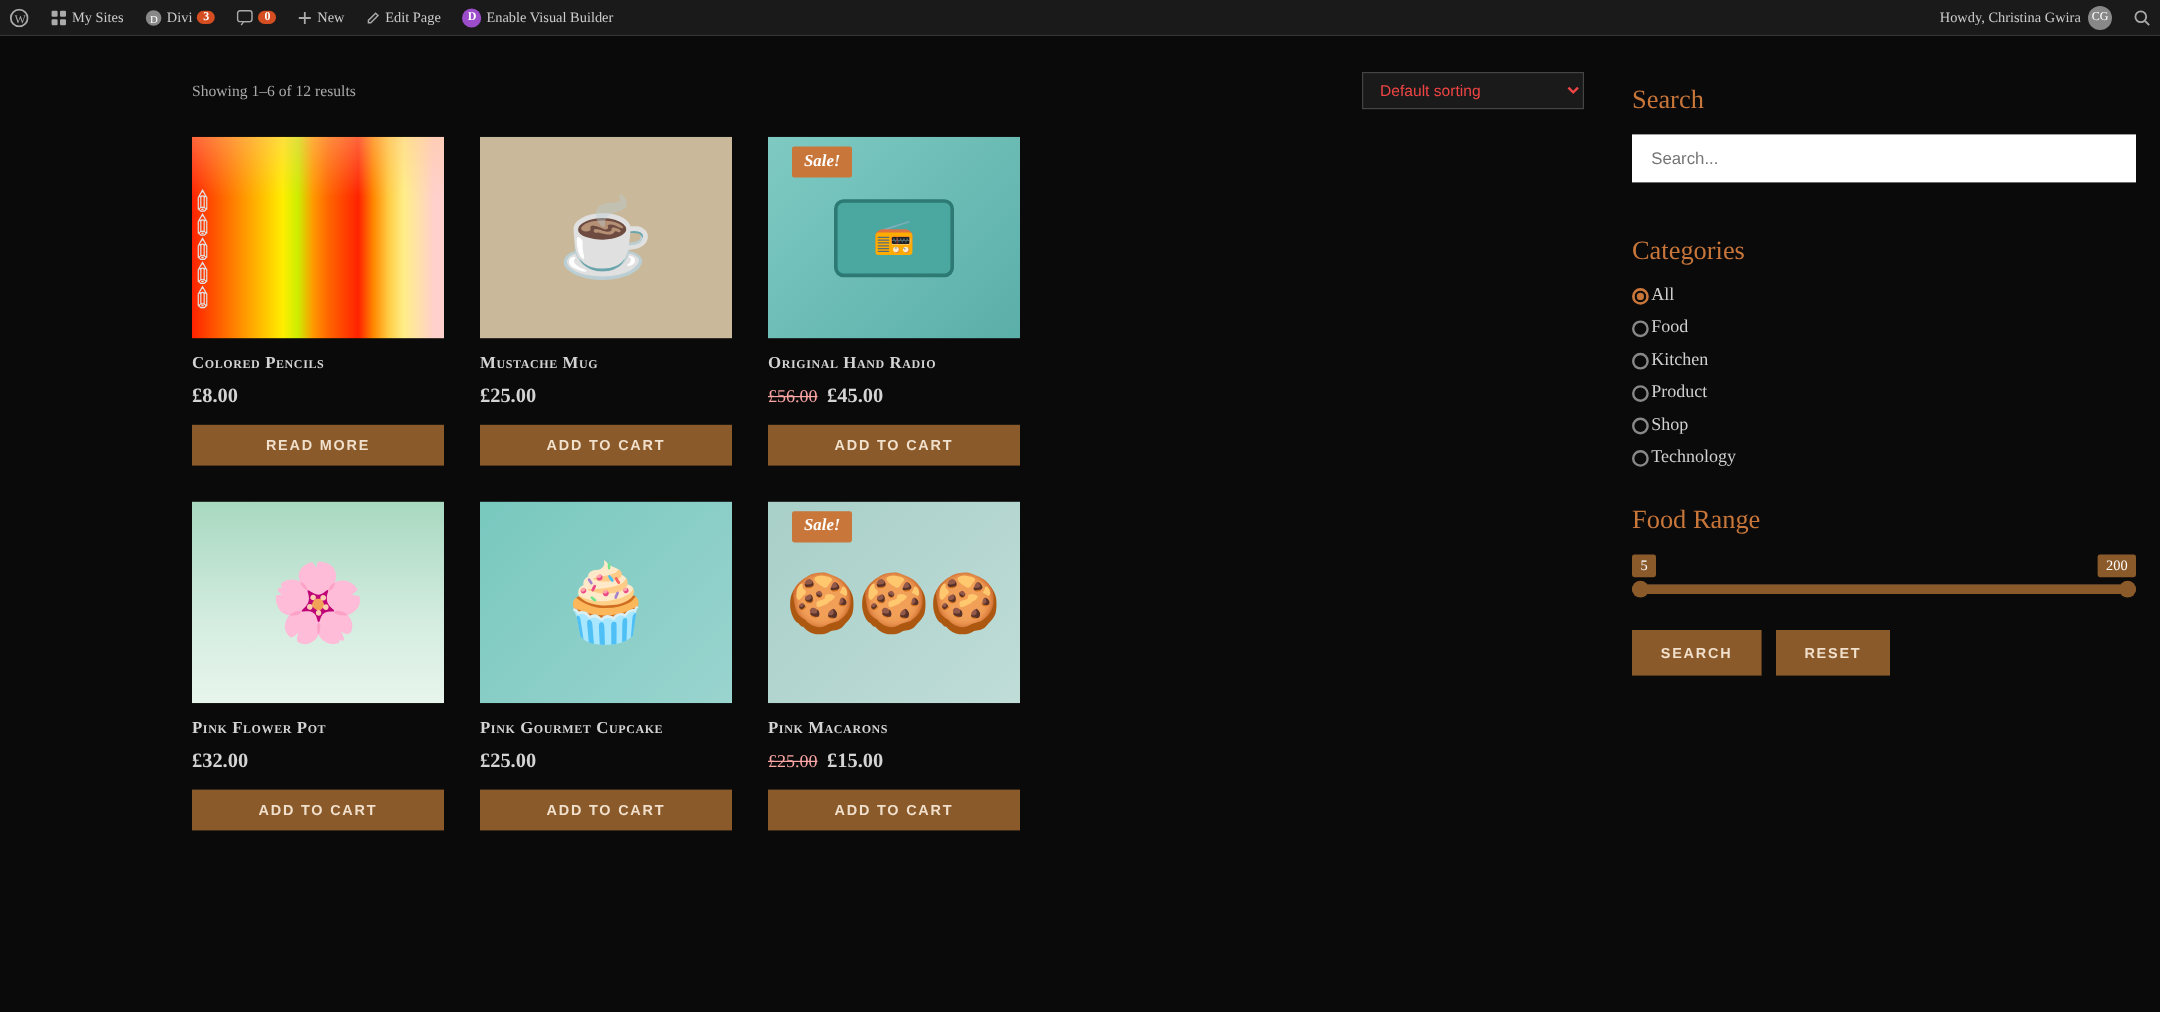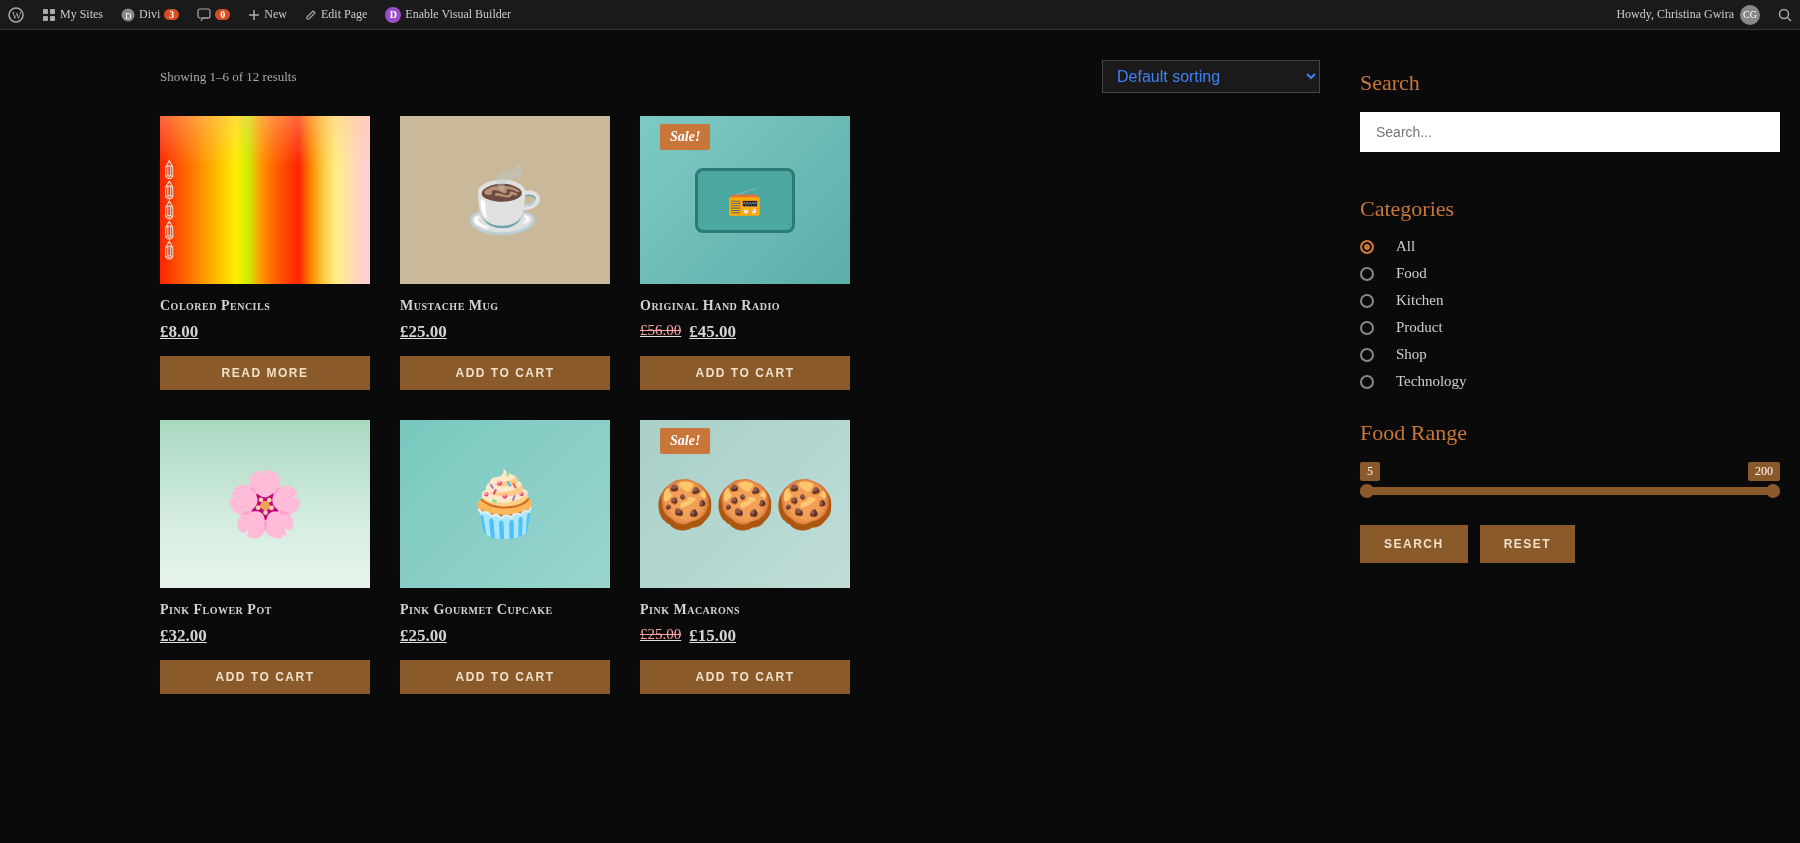--- a/index.html
+++ b/index.html
@@ -80,24 +80,24 @@
       color: #aaa;
       font-size: 13px;
       margin-bottom: 23px;
       display: flex;
       align-items: center;
       justify-content: space-between;
     }
 
     .sort-select {
       background: #1a1a1a;
-      color: #3b82f6;
+      color: #ef4444;
       border: 1px solid #444;
       padding: 6px 10px;
-      font-size: 16px;
+      font-size: 13px;
       cursor: pointer;
       min-width: 180px;
     }
 
     
     .product-grid {
       display: grid;
       grid-template-columns: repeat(3, 210px);
       gap: 30px 30px;
     }
@@ -137,23 +137,22 @@
       color: #d4d4d4;
       text-transform: capitalize;
       letter-spacing: 0.5px;
       margin-bottom: 8px;
       font-variant: small-caps;
     }
 
     .product-price {
       margin-bottom: 14px;
       display: flex;
-      align-items: flex-start;
+      align-items: flex-end;
       gap: 8px;
-      text-decoration: underline;
     }
 
     .price-original {
       color: #fca5a5;
       text-decoration: line-through;
       font-size: 15px;
     }
 
     .price-current {
       color: #d4d4d4;
@@ -213,21 +212,21 @@
     .category-list {
       list-style: none;
       display: flex;
       flex-direction: column;
       gap: 10px;
     }
 
     .category-item {
       display: flex;
       align-items: center;
-      gap: 22px;
+      gap: 2px;
       color: #d0d0d0;
       font-size: 15px;
       cursor: pointer;
     }
 
     .category-radio {
       width: 14px; height: 14px;
       border-radius: 50%;
       border: 2px solid #888;
       background: transparent;

